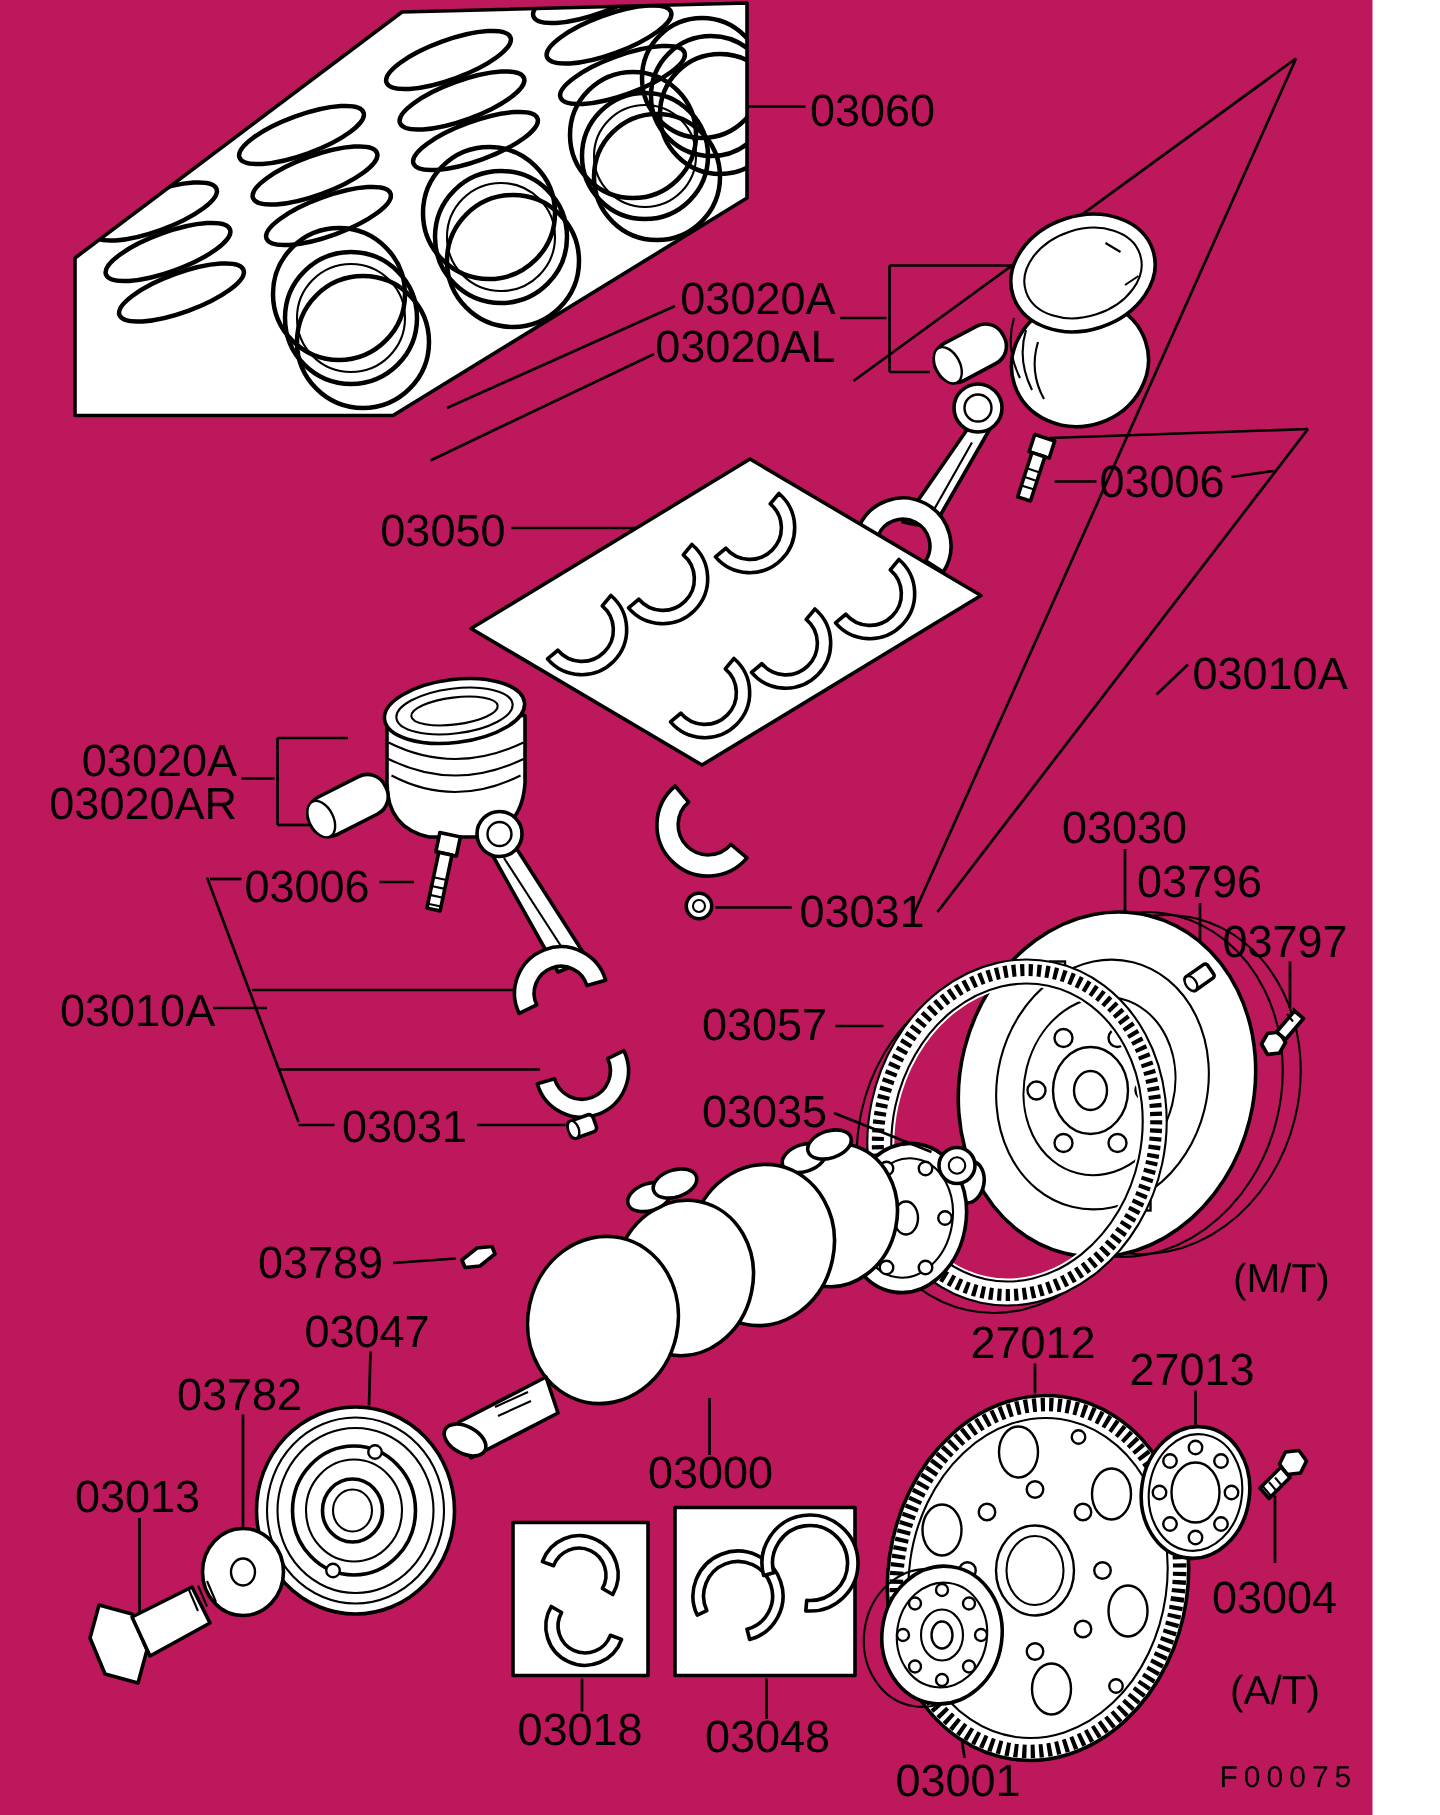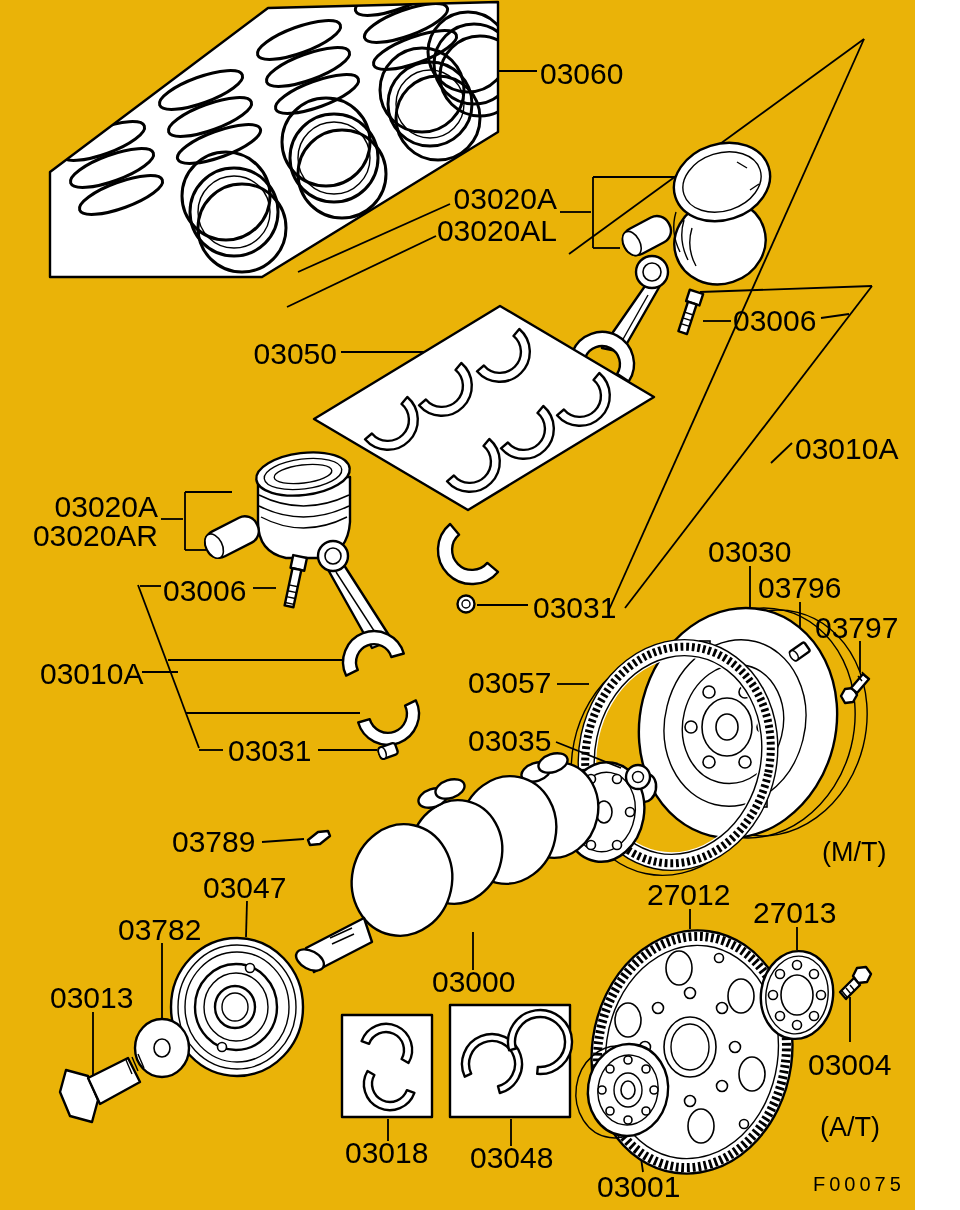--- a/index.html
+++ b/index.html
@@ -1,16 +1,16 @@
 <!DOCTYPE html>
 <html><head>
 <meta charset="utf-8">
 <style>
   html,body{margin:0;padding:0;background:#fff;}
-  .canvas{position:relative;width:915px;height:1210px;background:#eab308;overflow:hidden;}
+  .canvas{position:relative;width:915px;height:1210px;background:#be185d;overflow:hidden;}
   svg{display:block;}
   .part{fill:#ffffff;stroke:#000000;stroke-width:2.4;stroke-linejoin:round;}
   .thin{fill:none;stroke:#000000;stroke-width:1.4;}
   .ring{fill:none;stroke:#000000;stroke-width:3;}
   .ln{stroke:#000000;stroke-width:1.8;fill:none;}
   .hole{fill:#ffffff;stroke:#000000;stroke-width:1.6;}
   .lbl{font-family:"Liberation Sans","DejaVu Sans",sans-serif;font-size:30px;fill:#000;}
   .note{font-family:"Liberation Sans","DejaVu Sans",sans-serif;font-size:27px;fill:#000;}
   .code{font-family:"Liberation Sans","DejaVu Sans",sans-serif;font-size:20px;letter-spacing:4px;fill:#000;}
 </style>

